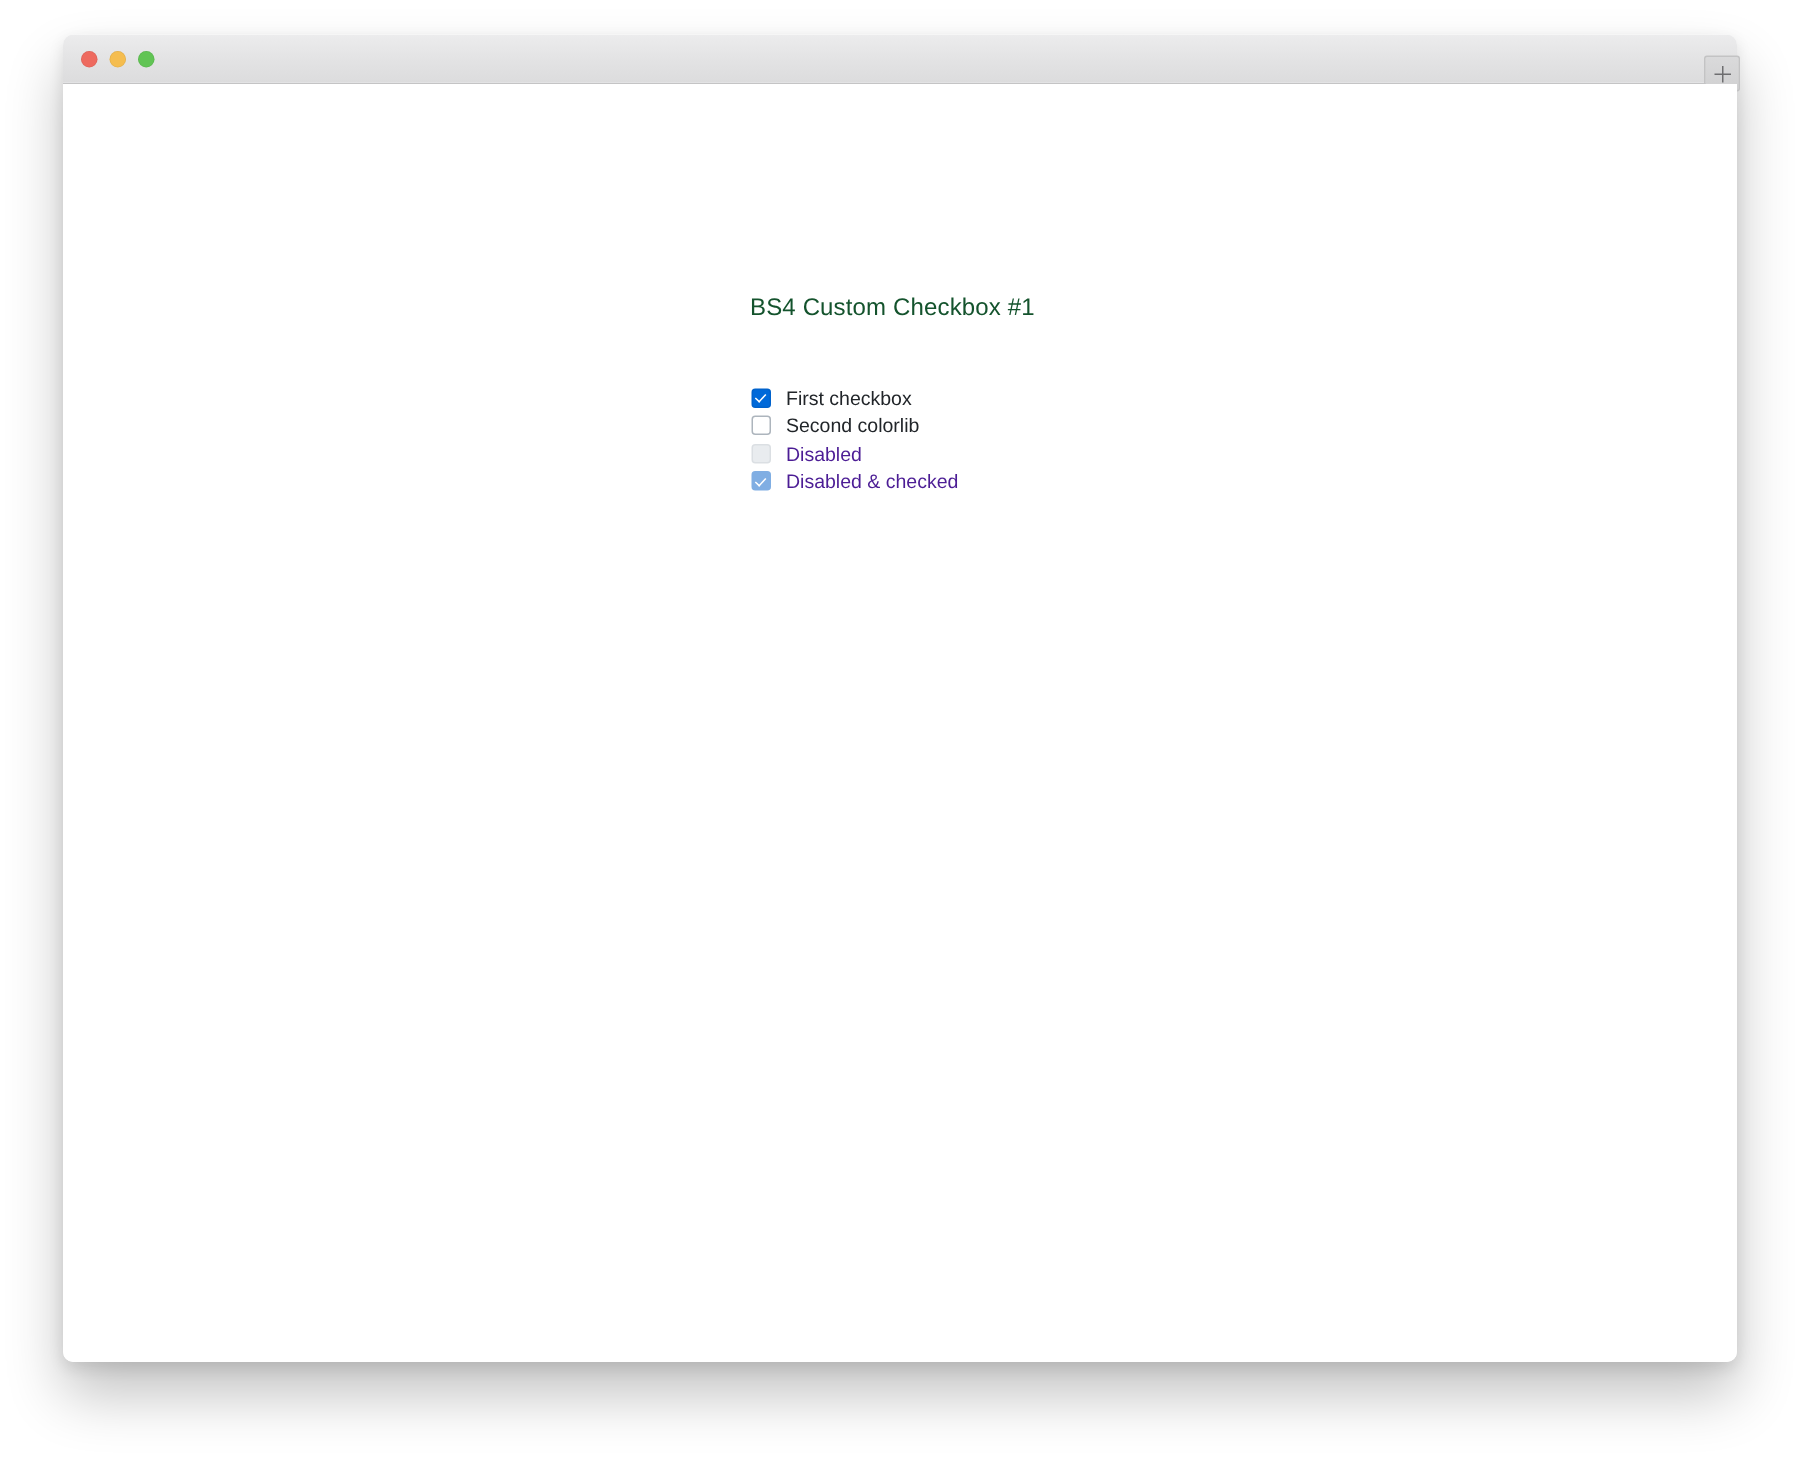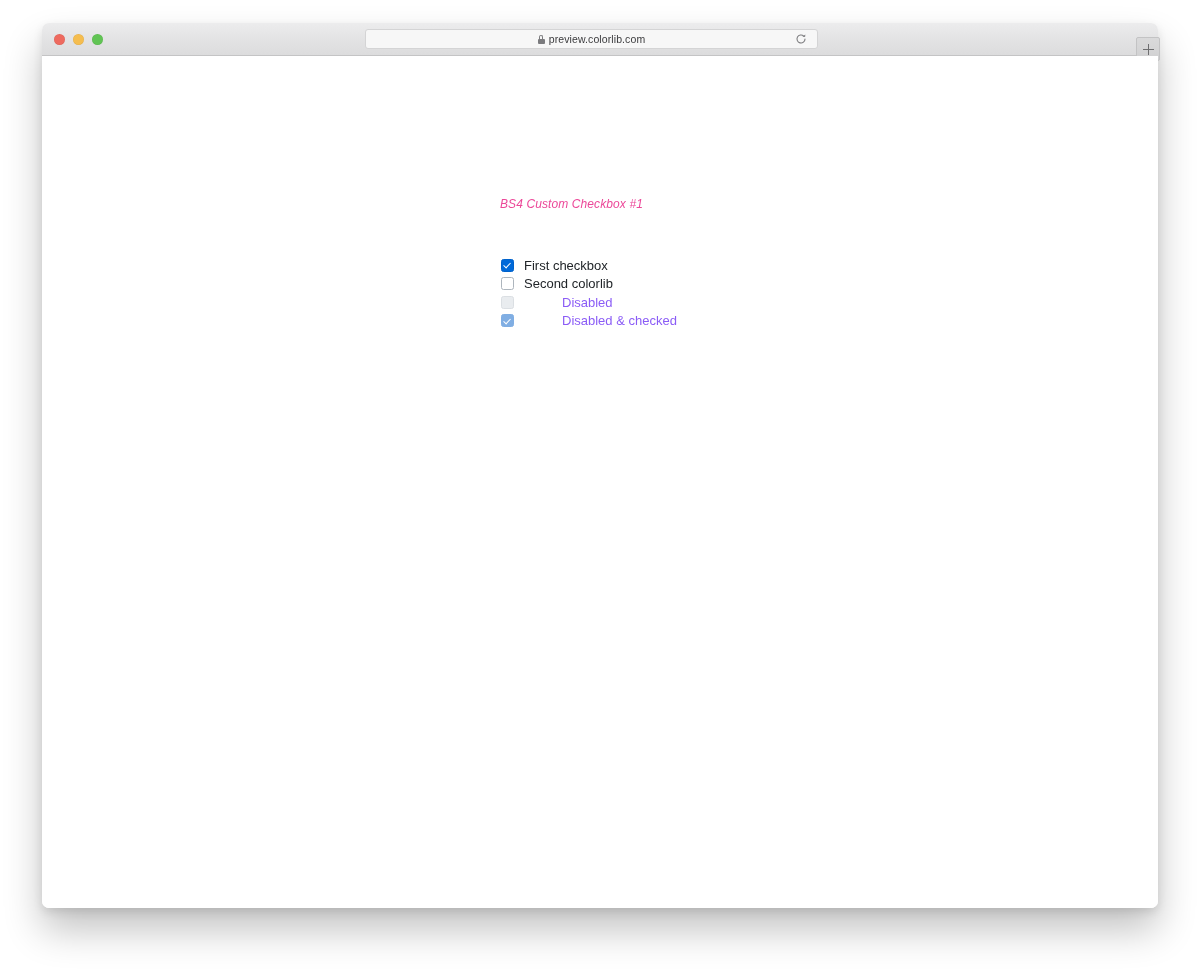--- a/index.html
+++ b/index.html
@@ -176,26 +176,25 @@
   .page {
     position: relative;
     width: 100%;
     height: 100%;
   }
 
   .page-title {
     position: absolute;
     left: 458px;
     top: 141px;
-    font-size: 12px;
-    color: #ec4899;
+    font-size: 16px;
+    color: #14532d;
     font-weight: 400;
     letter-spacing: 0.1px;
     white-space: nowrap;
-    font-style: italic;
   }
 
   .checkbox-group {
     position: absolute;
     left: 459px;
     top: 200px;
   }
 
   .form-check {
     position: relative;
@@ -241,52 +240,37 @@
     transform: rotate(43deg);
     box-sizing: border-box;
   }
 
   .cb-label {
     font-size: 13px;
     line-height: 1;
     color: #212529;
     white-space: nowrap;
   }
-  .cb-label.muted { color: #8b5cf6; margin-left: 38px; }
+  .cb-label.muted { color: #4c1d95; }
 </style>
 </head>
 <body>
 
 <div id="screen">
 
   <div class="browser-window">
 
     <div class="titlebar">
 
       <div class="traffic-lights">
         <span class="light red"></span>
         <span class="light yellow"></span>
         <span class="light green"></span>
       </div>
 
-      <div class="address-bar">
-        <div class="url-wrap">
-          <span class="lock-icon">
-            <span class="shackle"></span>
-            <span class="body"></span>
-          </span>
-          <span class="url-text">preview.colorlib.com</span>
-        </div>
-        <span class="reload-btn">
-          <svg width="12" height="12" viewBox="0 0 12 12" aria-hidden="true">
-            <path d="M10 6a4 4 0 1 1-1.3-2.95" fill="none" stroke="#7e7e80" stroke-width="1.1" stroke-linecap="round"></path>
-            <path d="M10.4 1.4 L10.1 4.1 L7.5 3.5 Z" fill="#7e7e80"></path>
-          </svg>
-        </span>
-      </div>
 
       <div class="newtab-btn">
         <span class="plus"></span>
       </div>
     </div>
 
     <div class="viewport">
       <div class="page">
 
         <div class="page-title">BS4 Custom Checkbox #1</div>

